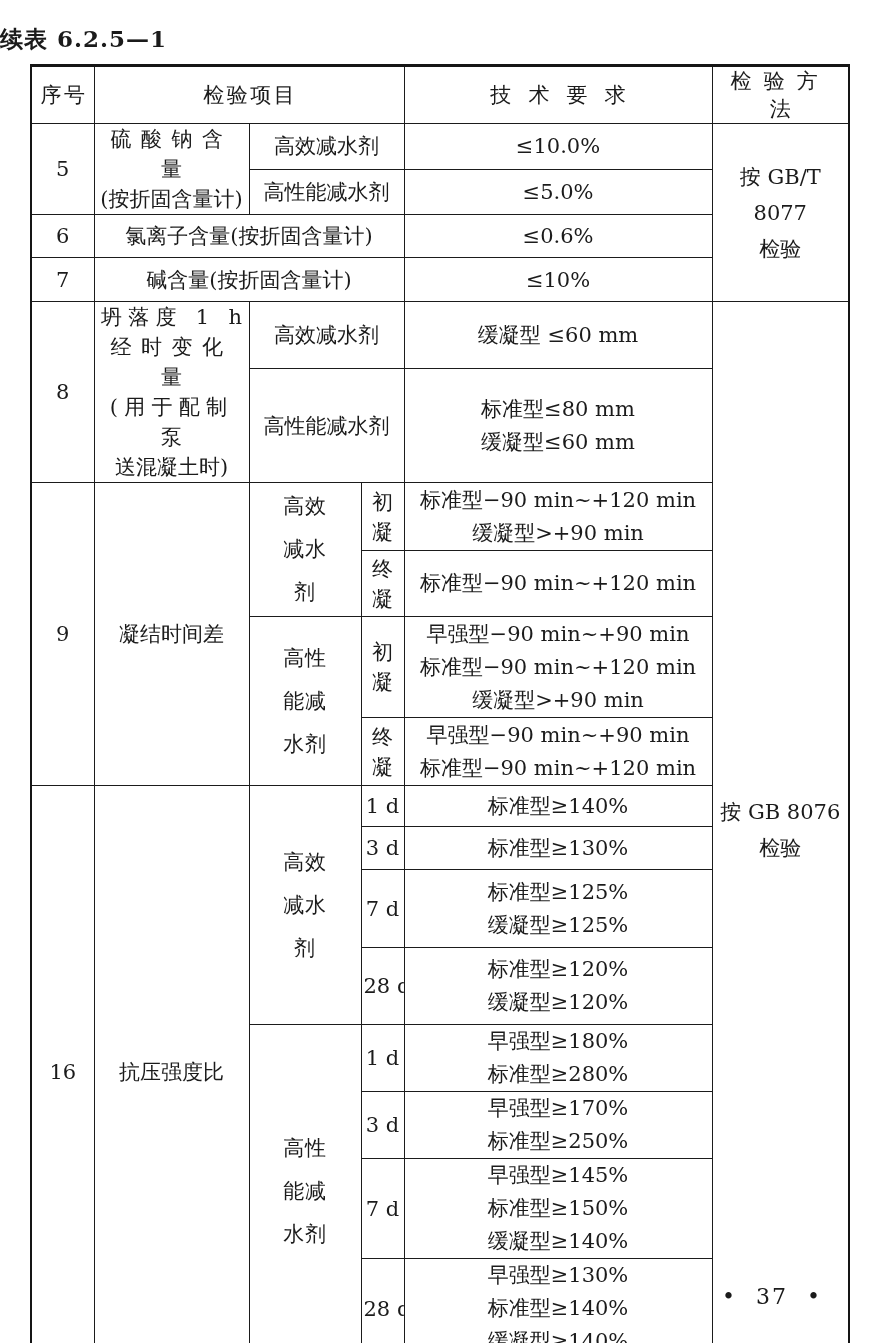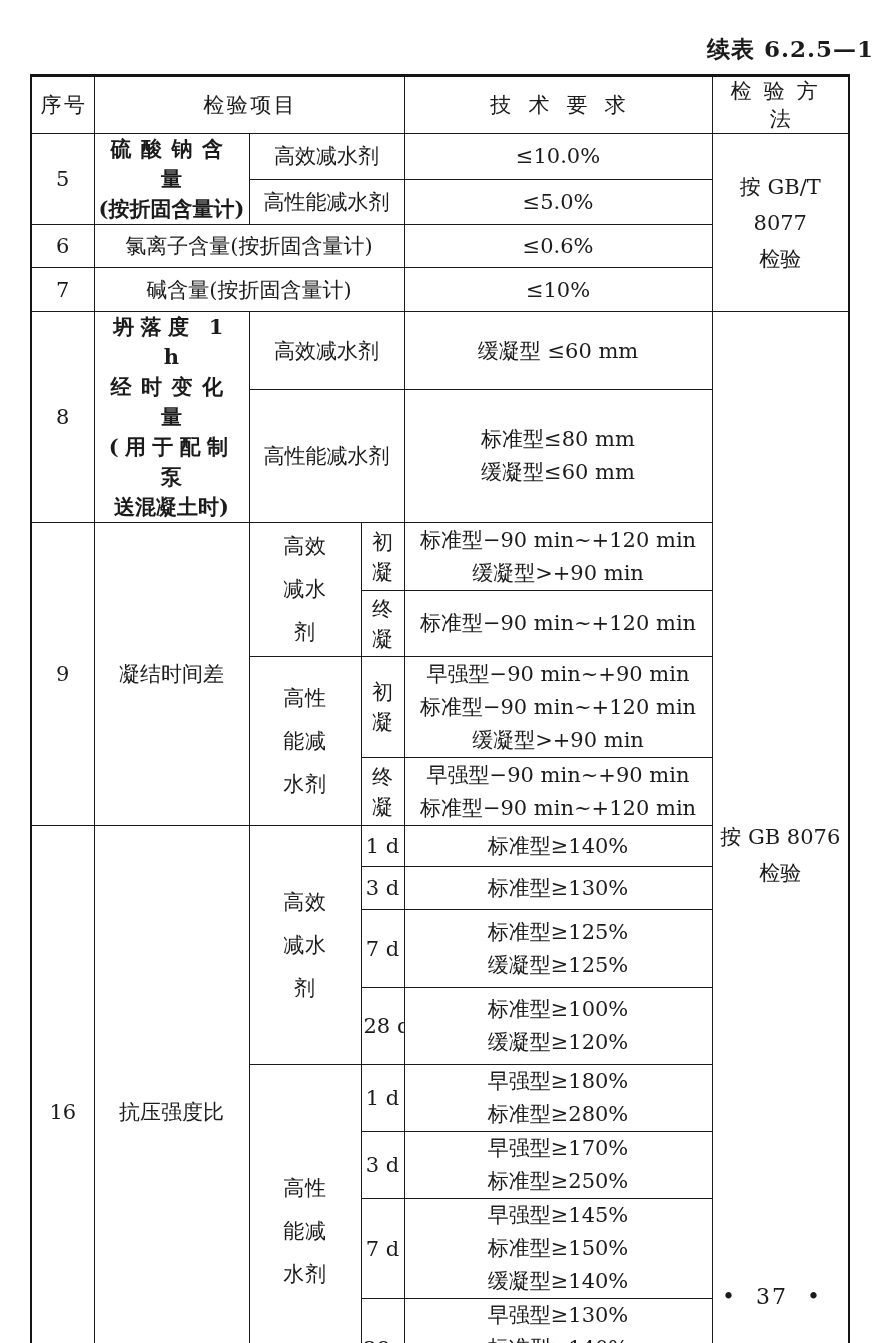--- a/index.html
+++ b/index.html
@@ -8,22 +8,22 @@
     background: #ffffff;
   }
   body {
     width: 874px;
     height: 1343px;
     position: relative;
     font-family: "DejaVu Serif", "Liberation Serif", serif;
     color: #1b1b1b;
   }
   .doc-title {
-    padding-top: 34px;
-    text-align: right;
+    padding-top: 24px;
+    text-align: left;
     font-size: 23px;
     font-weight: bold;
     letter-spacing: 1px;
     margin-bottom: 9px;
   }
   table.spec {
     border-collapse: collapse;
     table-layout: fixed;
     margin-left: 30px;
     width: 818px;
@@ -45,21 +45,21 @@
   .h76{height:76px}.h77{height:77px}.h78{height:78px}.h93{height:93px}
   .h100{height:100px}.h101{height:101px}
   
   .ls0 { letter-spacing: 0.12em; margin-right: -0.12em; }
   .ls-req { letter-spacing: 0.82em; margin-right: -0.82em; }
   .ls-met { letter-spacing: 0.58em; margin-right: -0.58em; }
   .ls-item { letter-spacing: 0.45em; margin-right: -0.45em; }
   .ls-mid { letter-spacing: 0.30em; margin-right: -0.30em; }
   .line { line-height: 33px; }
   .mline .line { line-height: 36px; }
-  .itemcell .line { line-height: 30px; font-weight: bold; }
+  .itemcell .line { line-height: 30px; }
   
   .vblock {
     display: inline-block;
     width: 2.15em;
     line-height: 43px;
     letter-spacing: 0.04em;
   }
   td.agecell { white-space: nowrap; padding: 0; }
   td.setcell { padding: 0 6px; line-height: 30px; margin-top: 48px; }
   .page-number {
@@ -206,21 +206,21 @@
       <td class="agecell"><span>7 d</span></td>
       <td>
         <div class="line"><span>标准型≥125%</span></div>
         <div class="line"><span>缓凝型≥125%</span></div>
       </td>
     </tr>
 
     <tr class="h77">
       <td class="agecell"><span>28 d</span></td>
       <td>
-        <div class="line"><span>标准型≥100%</span></div>
+        <div class="line"><span>标准型≥120%</span></div>
         <div class="line"><span>缓凝型≥120%</span></div>
       </td>
     </tr>
 
     <tr class="h66">
       <td rowspan="4"><span class="vblock">高性能减水剂</span></td>
       <td class="agecell"><span>1 d</span></td>
       <td>
         <div class="line"><span>早强型≥180%</span></div>
         <div class="line"><span>标准型≥280%</span></div>

